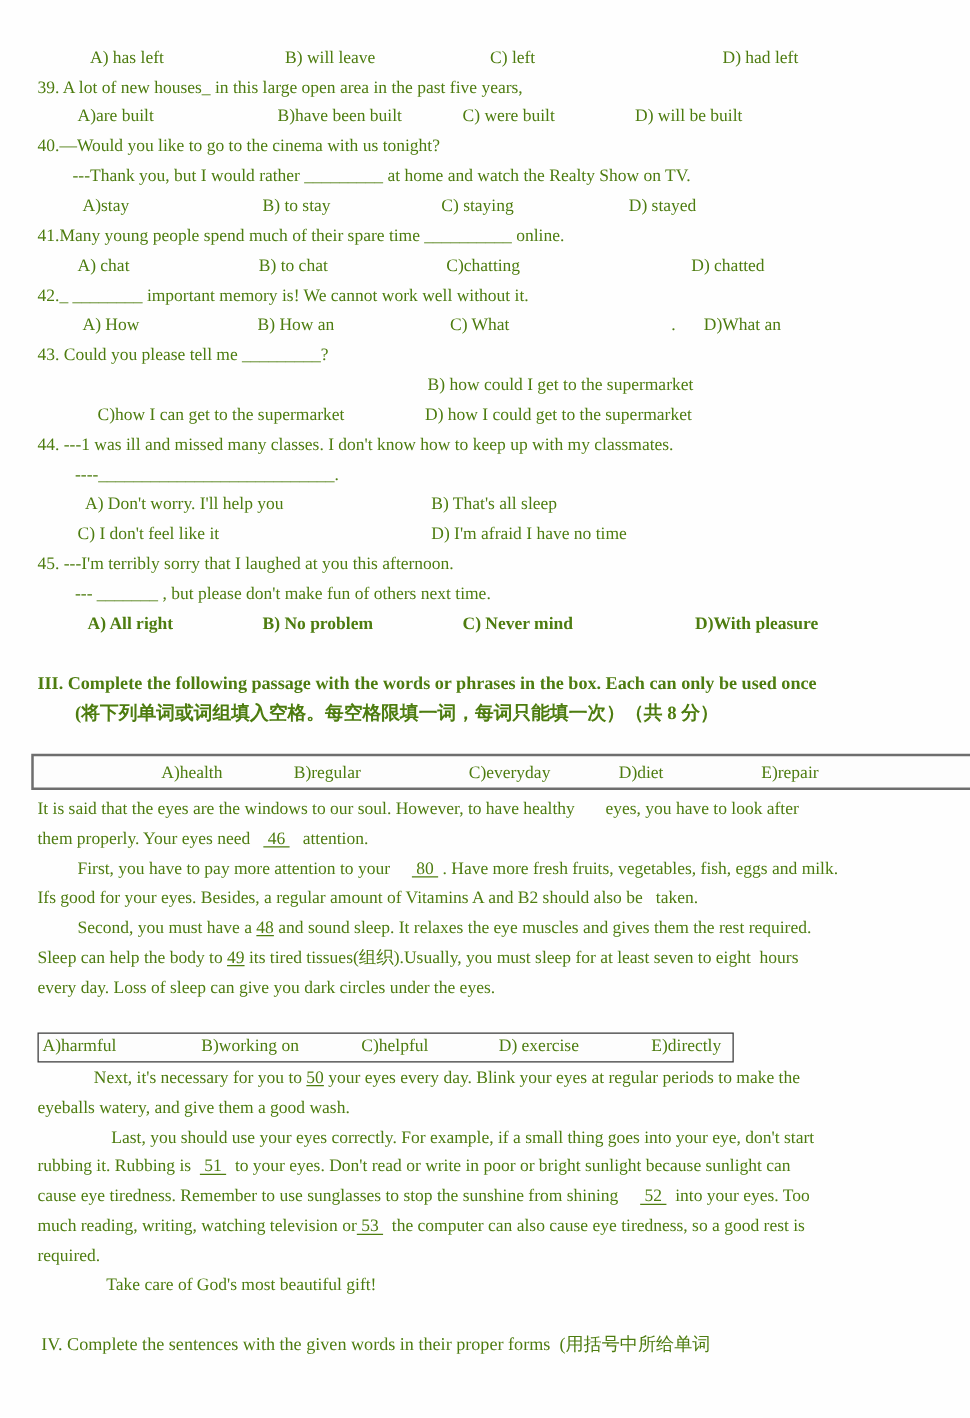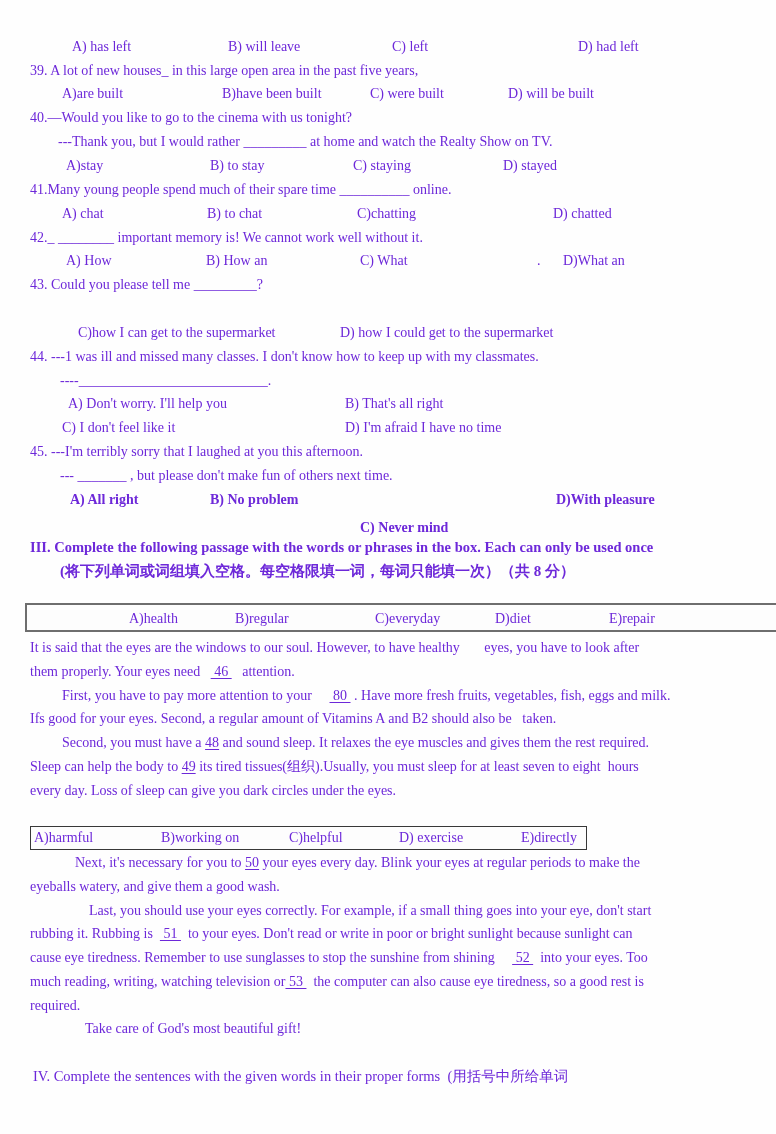--- a/index.html
+++ b/index.html
@@ -7,21 +7,21 @@
     padding: 0;
     background: #ffffff;
   }
   .page {
     position: relative;
     width: 776px;
     height: 1134px;
     background: #fefefe;
     overflow: hidden;
     font-family: "Liberation Serif", "DejaVu Serif", serif;
-    color: #6d28d9;
+    color: #4d7c0f;
   }
   .text-line {
     position: absolute;
     left: 0;
     right: 0;
     height: 21px;
     font-size: 14px;
     line-height: 20px;
     white-space: pre;
   }
@@ -67,35 +67,35 @@
       <div class="text-line" style="top: 61px; padding-left: 30px;"><span class="seg">39. A lot of new houses_ in this large open area in the past five years,</span></div>
       <div class="text-line" style="top: 84px;"><span class="seg abs" style="left: 62px;">A)are built</span><span class="seg abs" style="left: 222px;">B)have been built</span><span class="seg abs" style="left: 370px;">C) were built</span><span class="seg abs" style="left: 508px;">D) will be built</span></div>
       <div class="text-line" style="top: 108px; padding-left: 30px;"><span class="seg">40.—Would you like to go to the cinema with us tonight?</span></div>
       <div class="text-line" style="top: 132px; padding-left: 58px;"><span class="seg">---Thank you, but I would rather _________ at home and watch the Realty Show on TV.</span></div>
       <div class="text-line" style="top: 156px;"><span class="seg abs" style="left: 66px;">A)stay</span><span class="seg abs" style="left: 210px;">B) to stay</span><span class="seg abs" style="left: 353px;">C) staying</span><span class="seg abs" style="left: 503px;">D) stayed</span></div>
       <div class="text-line" style="top: 180px; padding-left: 30px;"><span class="seg">41.Many young people spend much of their spare time __________ online.</span></div>
       <div class="text-line" style="top: 204px;"><span class="seg abs" style="left: 62px;">A) chat</span><span class="seg abs" style="left: 207px;">B) to chat</span><span class="seg abs" style="left: 357px;">C)chatting</span><span class="seg abs" style="left: 553px;">D) chatted</span></div>
       <div class="text-line" style="top: 228px; padding-left: 30px;"><span class="seg">42._ ________ important memory is! We cannot work well without it.</span></div>
       <div class="text-line" style="top: 251px;"><span class="seg abs" style="left: 66px;">A) How</span><span class="seg abs" style="left: 206px;">B) How an</span><span class="seg abs" style="left: 360px;">C) What</span><span class="seg abs" style="left: 537px;">.</span><span class="seg abs" style="left: 563px;">D)What an</span></div>
       <div class="text-line" style="top: 275px; padding-left: 30px;"><span class="seg">43. Could you please tell me _________?</span></div>
-      <div class="text-line" style="top: 299px;"></div>
+      <div class="text-line" style="top: 299px;"><span class="seg abs" style="left: 342px;">B) how could I get to the supermarket</span></div>
       <div class="text-line" style="top: 323px;"><span class="seg abs" style="left: 78px;">C)how I can get to the supermarket</span><span class="seg abs" style="left: 340px;">D) how I could get to the supermarket</span></div>
       <div class="text-line" style="top: 347px; padding-left: 30px;"><span class="seg">44. ---1 was ill and missed many classes. I don't know how to keep up with my classmates.</span></div>
       <div class="text-line" style="top: 371px; padding-left: 60px;"><span class="seg">----___________________________.</span></div>
-      <div class="text-line" style="top: 394px;"><span class="seg abs" style="left: 68px;">A) Don't worry. I'll help you</span><span class="seg abs" style="left: 345px;">B) That's all right</span></div>
+      <div class="text-line" style="top: 394px;"><span class="seg abs" style="left: 68px;">A) Don't worry. I'll help you</span><span class="seg abs" style="left: 345px;">B) That's all sleep</span></div>
       <div class="text-line" style="top: 418px;"><span class="seg abs" style="left: 62px;">C) I don't feel like it</span><span class="seg abs" style="left: 345px;">D) I'm afraid I have no time</span></div>
       <div class="text-line" style="top: 442px; padding-left: 30px;"><span class="seg">45. ---I'm terribly sorry that I laughed at you this afternoon.</span></div>
       <div class="text-line" style="top: 466px; padding-left: 60px;"><span class="seg">--- _______ , but please don't make fun of others next time.</span></div>
-      <div class="text-line" style="top: 490px; font-weight: bold;"><span class="seg abs" style="left: 70px;">A) All right</span><span class="seg abs" style="left: 210px;">B) No problem</span><span class="seg abs" style="left: 360px; margin-top: 28px;">C) Never mind</span><span class="seg abs" style="left: 556px;">D)With pleasure</span></div>
+      <div class="text-line" style="top: 490px; font-weight: bold;"><span class="seg abs" style="left: 70px;">A) All right</span><span class="seg abs" style="left: 210px;">B) No problem</span><span class="seg abs" style="left: 370px;">C) Never mind</span><span class="seg abs" style="left: 556px;">D)With pleasure</span></div>
       <div class="text-line" style="top: 537px; font-size: 14.5px; padding-left: 30px;"><span class="seg b">III. Complete the following passage with the words or phrases in the box. Each can only be used once</span></div>
       <div class="text-line" style="top: 561px; font-size: 15px; padding-left: 60px;"><span class="seg b">(将下列单词或词组填入空格。每空格限填一词，每词只能填一次）（共 8 分）</span></div>
       <div class="text-line" style="top: 638px; padding-left: 30px;"><span class="seg">It is said that the eyes are the windows to our soul. However, to have healthy       eyes, you have to look after</span></div>
       <div class="text-line" style="top: 662px; padding-left: 30px;"><span class="seg">them properly. Your eyes need   </span><span class="seg u"> 46 </span><span class="seg">   attention.</span></div>
       <div class="text-line" style="top: 686px; padding-left: 62px;"><span class="seg">First, you have to pay more attention to your     </span><span class="seg u"> 80 </span><span class="seg"> . Have more fresh fruits, vegetables, fish, eggs and milk.</span></div>
-      <div class="text-line" style="top: 709px; padding-left: 30px;"><span class="seg">Ifs good for your eyes. Second, a regular amount of Vitamins A and B2 should also be   taken.</span></div>
+      <div class="text-line" style="top: 709px; padding-left: 30px;"><span class="seg">Ifs good for your eyes. Besides, a regular amount of Vitamins A and B2 should also be   taken.</span></div>
       <div class="text-line" style="top: 733px; padding-left: 62px;"><span class="seg">Second, you must have a </span><span class="seg u">48</span><span class="seg"> and sound sleep. It relaxes the eye muscles and gives them the rest required.</span></div>
       <div class="text-line" style="top: 757px; padding-left: 30px;"><span class="seg">Sleep can help the body to </span><span class="seg u">49</span><span class="seg"> its tired tissues(组织).Usually, you must sleep for at least seven to eight  hours</span></div>
       <div class="text-line" style="top: 781px; padding-left: 30px;"><span class="seg">every day. Loss of sleep can give you dark circles under the eyes.</span></div>
       <div class="text-line" style="top: 853px; padding-left: 75px;"><span class="seg">Next, it's necessary for you to </span><span class="seg u">50</span><span class="seg"> your eyes every day. Blink your eyes at regular periods to make the</span></div>
       <div class="text-line" style="top: 877px; padding-left: 30px;"><span class="seg">eyeballs watery, and give them a good wash.</span></div>
       <div class="text-line" style="top: 901px; padding-left: 75px; margin-left: 14px;"><span class="seg">Last, you should use your eyes correctly. For example, if a small thing goes into your eye, don't start</span></div>
       <div class="text-line" style="top: 924px; padding-left: 30px;"><span class="seg">rubbing it. Rubbing is  </span><span class="seg u"> 51 </span><span class="seg">  to your eyes. Don't read or write in poor or bright sunlight because sunlight can</span></div>
       <div class="text-line" style="top: 948px; padding-left: 30px;"><span class="seg">cause eye tiredness. Remember to use sunglasses to stop the sunshine from shining     </span><span class="seg u"> 52 </span><span class="seg">  into your eyes. Too</span></div>
       <div class="text-line" style="top: 972px; padding-left: 30px;"><span class="seg">much reading, writing, watching television or</span><span class="seg u"> 53 </span><span class="seg">  the computer can also cause eye tiredness, so a good rest is</span></div>
       <div class="text-line" style="top: 996px; padding-left: 30px;"><span class="seg">required.</span></div>

